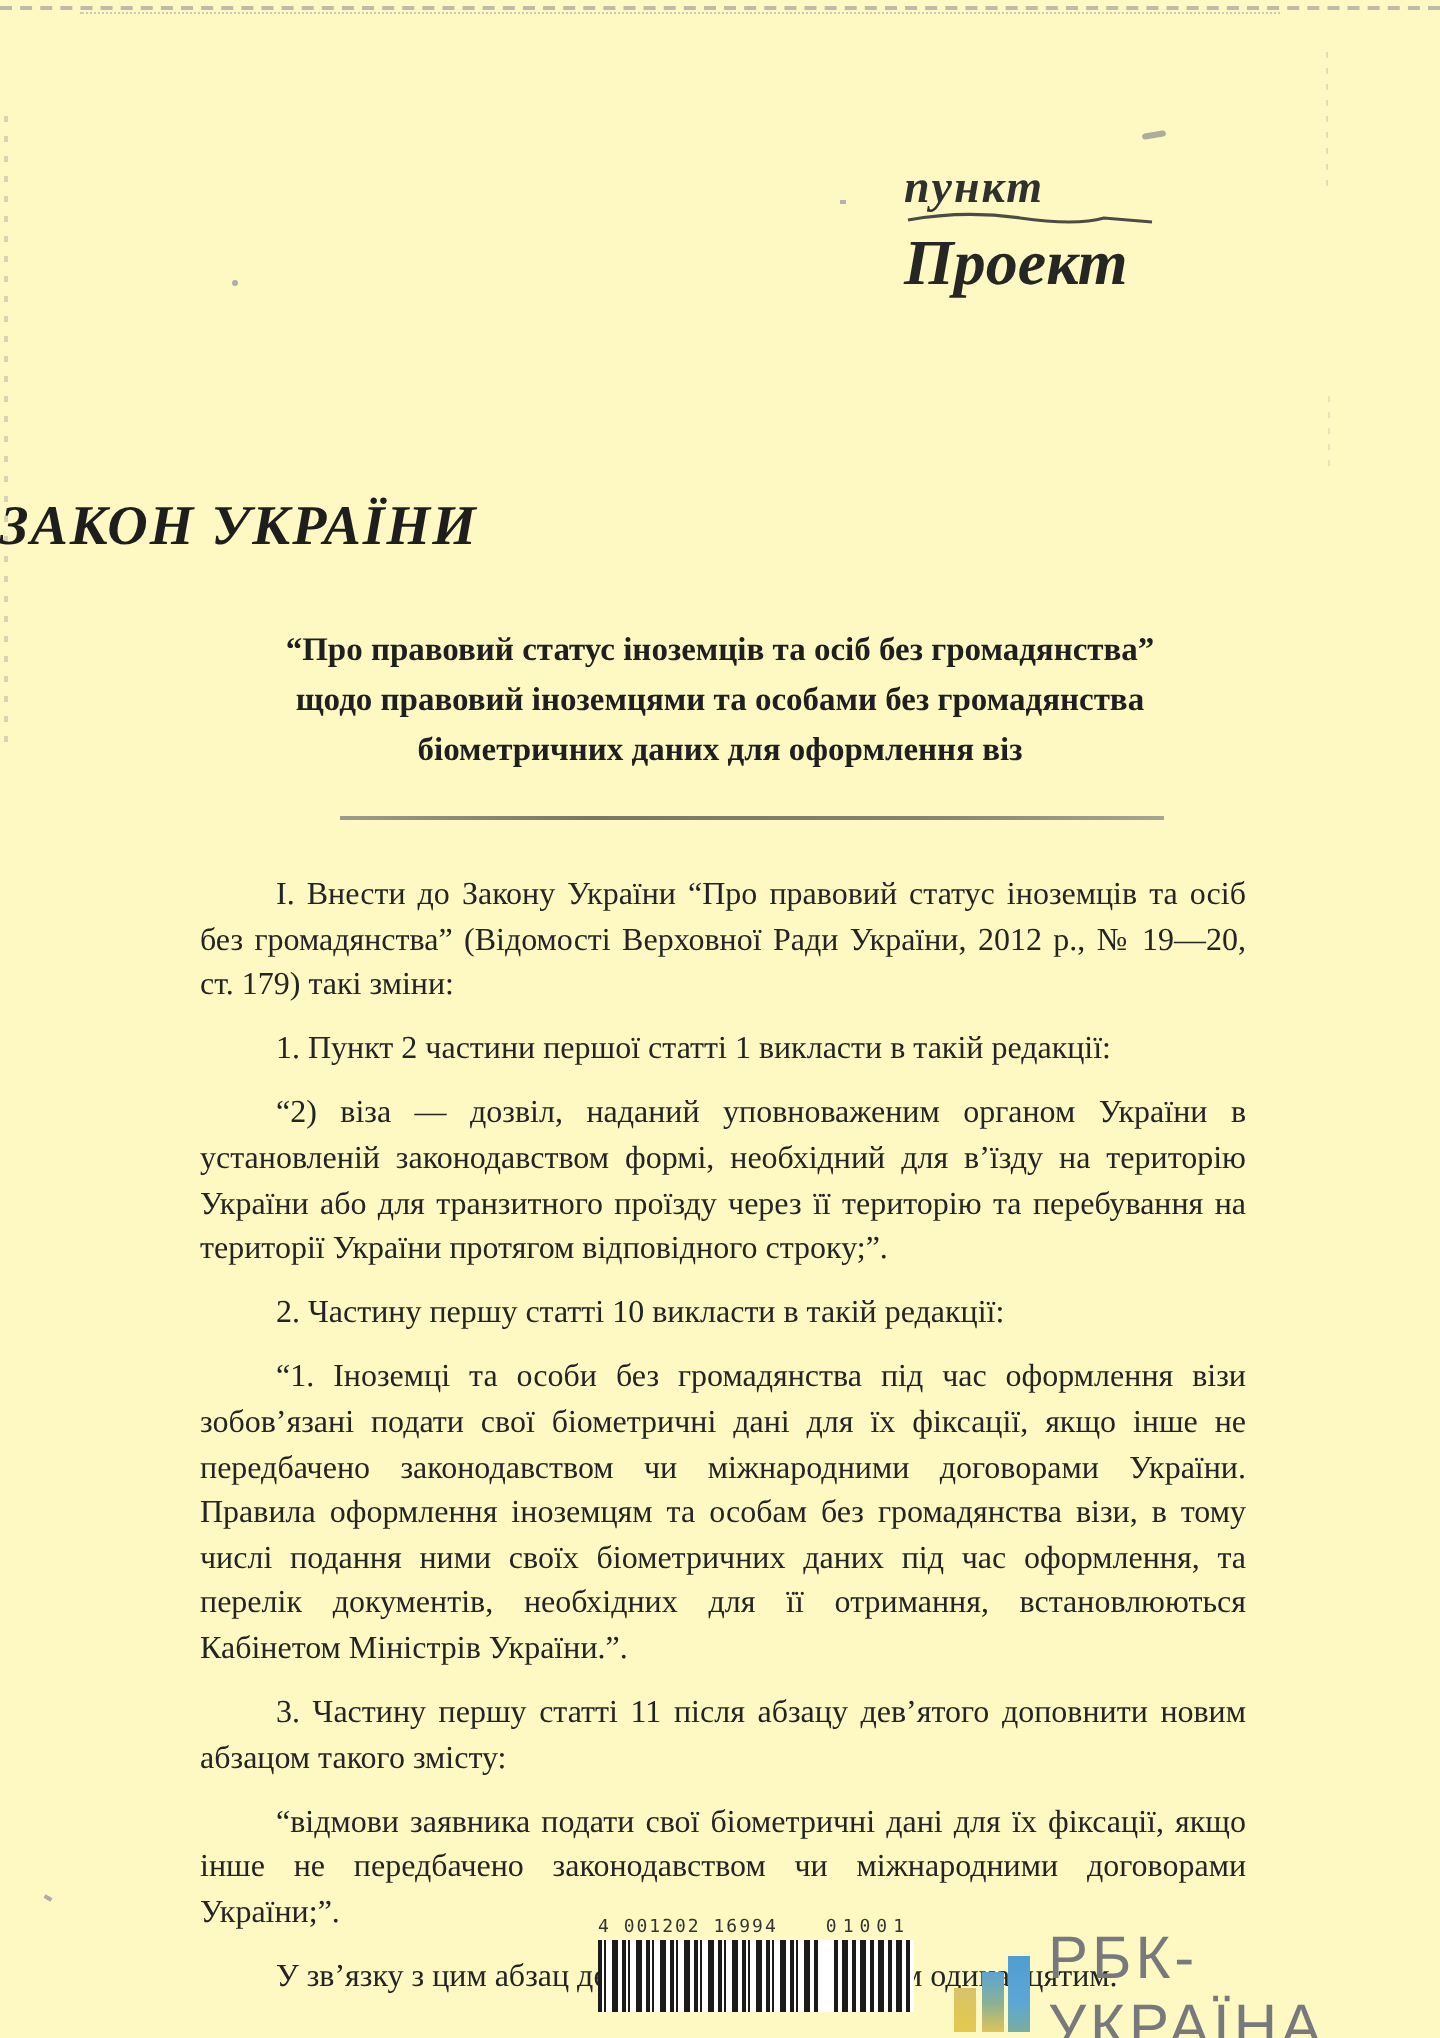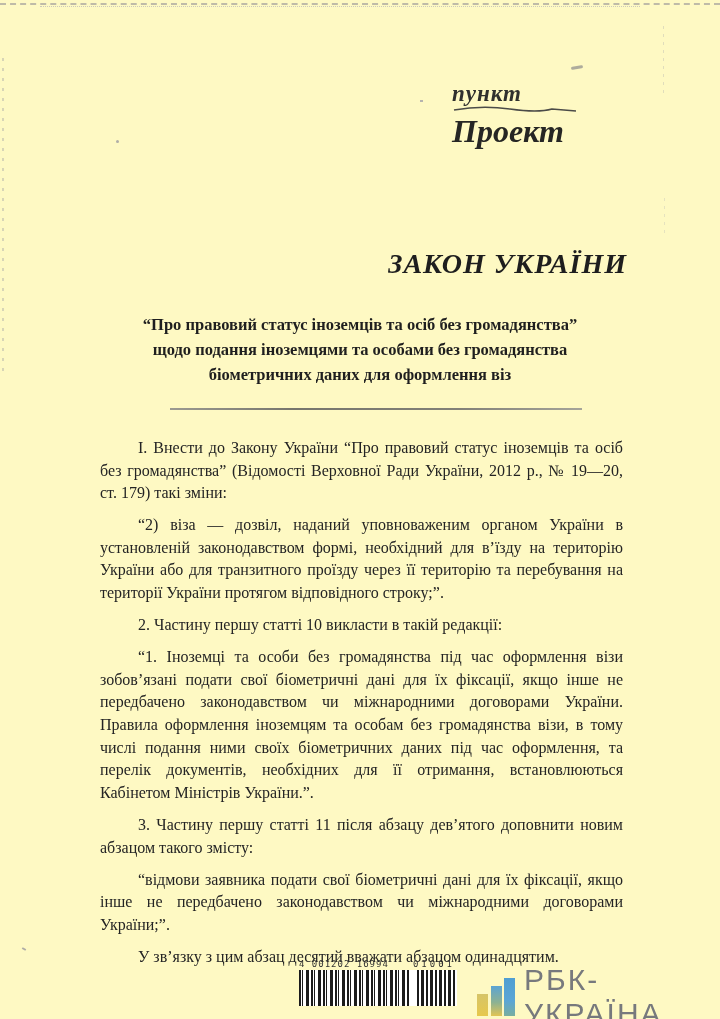--- a/index.html
+++ b/index.html
@@ -31,21 +31,21 @@
   .speck4{position:absolute;left:420px;top:100px;width:3px;height:2px;background:#b6b4ae;}
 
   
   .annotation{position:absolute;left:452px;top:82px;width:140px;
     font-style:italic;font-weight:bold;line-height:1.05;}
   .annotation .hand{font-size:23px;letter-spacing:1px;color:#30302e;}
   .annotation svg{display:block;margin:-2px 0 0 0;}
   .annotation .draft{font-size:32px;color:#262624;margin-top:1px;}
 
   
-  .law-title{position:absolute;top:248px;left:0;width:627px;text-align:right;
+  .law-title{position:absolute;top:248px;left:0;width:627px;text-align:left;
     font-size:28px;font-weight:bold;font-style:italic;letter-spacing:1px;color:#1e1e1e;}
   .law-subtitle{position:absolute;top:312px;left:60px;width:600px;text-align:center;
     font-size:16.5px;font-weight:bold;line-height:25px;color:#1f1f1f;}
   .rule{position:absolute;top:408px;left:170px;width:412px;height:2px;
     background:linear-gradient(90deg,#8a8a88,#5f5f5d 30%,#6c6c6a 70%,#969692);opacity:.85;}
 
   
   .body-text{position:absolute;top:437px;left:100px;width:523px;
     font-size:16px;line-height:22.6px;text-align:justify;}
   .body-text p{margin:0 0 9.5px 0;text-indent:38px;}
@@ -93,28 +93,29 @@
     <svg width="126" height="10" viewBox="0 0 126 10">
       <path d="M2,6 Q30,1 58,5 T100,5 L124,7" fill="none" stroke="#4b4b48" stroke-width="1.6"></path>
     </svg>
     <div class="draft">Проект</div>
   </div>
 
   <div class="law-title">ЗАКОН УКРАЇНИ</div>
 
   <div class="law-subtitle">
     <div>“Про правовий статус іноземців та осіб без громадянства”</div>
-    <div>щодо подання іноземцями та особами без громадянства</div>
+    <div>щодо правовий іноземцями та особами без громадянства</div>
     <div>біометричних даних для оформлення віз</div>
   </div>
 
   <div class="rule"></div>
 
   <div class="body-text">
     <p>I. Внести до Закону України “Про правовий статус іноземців та осіб без громадянства” (Відомості Верховної Ради України, 2012 р., № 19—20, ст. 179) такі зміни:</p>
+    <p>1. Пункт 2 частини першої статті 1 викласти в такій редакції:</p>
     <p>“2) віза — дозвіл, наданий уповноваженим органом України в установленій законодавством формі, необхідний для в’їзду на територію України або для транзитного проїзду через її територію та перебування на території України протягом відповідного строку;”.</p>
     <p>2. Частину першу статті 10 викласти в такій редакції:</p>
     <p>“1. Іноземці та особи без громадянства під час оформлення візи зобов’язані подати свої біометричні дані для їх фіксації, якщо інше не передбачено законодавством чи міжнародними договорами України. Правила оформлення іноземцям та особам без громадянства візи, в тому числі подання ними своїх біометричних даних під час оформлення, та перелік документів, необхідних для її отримання, встановлюються Кабінетом Міністрів України.”.</p>
     <p>3. Частину першу статті 11 після абзацу дев’ятого доповнити новим абзацом такого змісту:</p>
     <p>“відмови заявника подати свої біометричні дані для їх фіксації, якщо інше не передбачено законодавством чи міжнародними договорами України;”.</p>
     <p>У зв’язку з цим абзац десятий вважати абзацом одинадцятим.</p>
   </div>
 
   <div class="barcode">
     <div class="nums">

